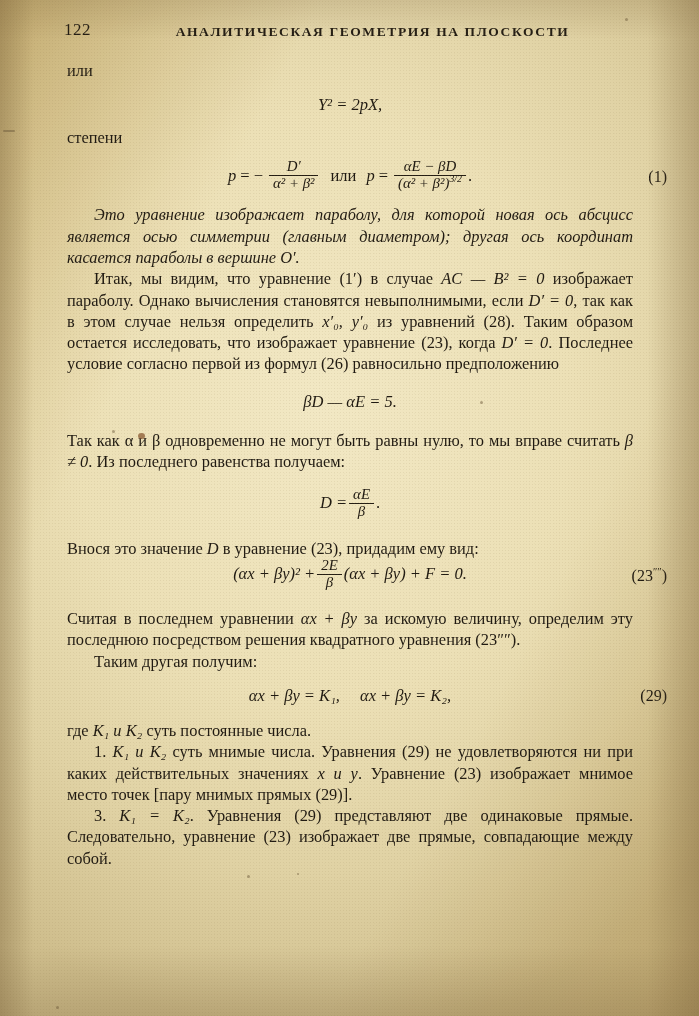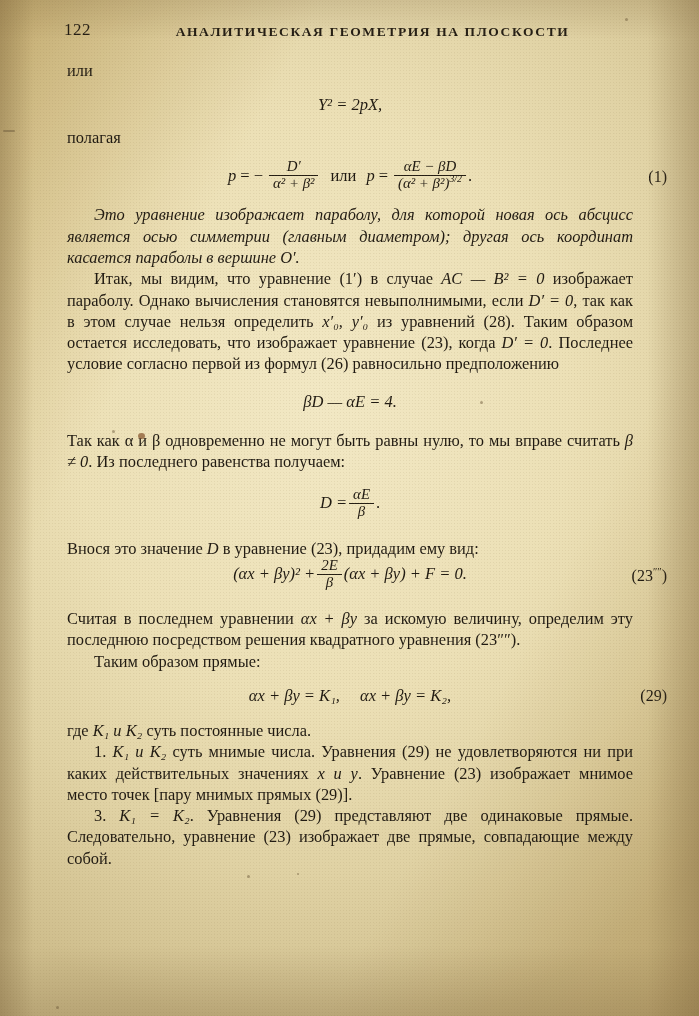--- a/index.html
+++ b/index.html
@@ -149,35 +149,35 @@
     <div class="ink running-head">Аналитическая геометрия на плоскости</div>
 
     <div class="body-col">
 
       <p class="lineword" style="margin-top:0;">или</p>
 
       <div class="eq" style="margin-top:14px;">
         <span class="it">Y² = 2pX,</span>
       </div>
 
-      <p class="lineword" style="margin-top:12px;">полагая</p>
+      <p class="lineword" style="margin-top:12px;">степени</p>
 
       <div class="eq" style="margin-top:12px;">
         <span class="it">p</span><span style="margin:0 4px;">= −</span><span class="frac"><span class="num it">D′</span><span class="den it">α² + β²</span></span><span style="margin:0 10px;">или</span><span class="it">p</span><span style="margin:0 4px;">=</span><span class="frac"><span class="num it">αE − βD</span><span class="den it"><span>(α² + β²)</span><sup>3/2</sup></span></span><span>.</span>
         <span class="eqnum">(1)</span>
       </div>
 
       <p class="para" style="margin-top:11px;font-style:italic;">Это уравнение изображает параболу, для которой новая ось абсцисс является осью симметрии (главным диаметром); другая ось координат касается параболы в вершине O′.</p>
 
       <p class="para" style="margin-top:0;">
         <span>Итак, мы видим, что уравнение (1′) в случае </span><i>AC — B² = 0</i><span> изображает параболу. Однако вычисления становятся невыполнимыми, если </span><i>D′ = 0</i><span>, так как в этом случае нельзя определить </span><i>x′₀, y′₀</i><span> из уравнений (28). Таким образом остается исследовать, что изображает уравнение (23), когда </span><i>D′ = 0</i><span>. Последнее условие согласно первой из формул (26) равносильно предположению</span>
       </p>
 
       <div class="eq" style="margin-top:17px;">
-        <span class="it">βD — αE = 4.</span>
+        <span class="it">βD — αE = 5.</span>
       </div>
 
       <p class="para noindent" style="margin-top:18px;">
         <span>Так как α и β одновременно не могут быть равны нулю, то мы вправе считать </span><i>β ≠ 0</i><span>. Из последнего равенства получаем:</span>
       </p>
 
       <div class="eq" style="margin-top:16px;">
         <span class="it">D =</span><span class="frac"><span class="num it">αE</span><span class="den it">β</span></span><span>.</span>
       </div>
 
@@ -187,21 +187,21 @@
 
       <div class="eq" style="">
         <span class="it">(αx + βy)² +</span><span class="frac"><span class="num it">2E</span><span class="den it">β</span></span><span class="it">(αx + βy) + F = 0.</span>
         <span class="eqnum"><span>(23</span><sup>″″</sup><span>)</span></span>
       </div>
 
       <p class="para noindent" style="margin-top:16px;">
         <span>Считая в последнем уравнении </span><i>αx + βy</i><span> за искомую величину, определим эту последнюю посредством решения квадратного уравнения (23″″).</span>
       </p>
 
-      <p class="para">Таким образом прямые:</p>
+      <p class="para">Таким другая получим:</p>
 
       <div class="eq" style="margin-top:14px;">
         <span class="it">αx + βy = K₁,</span><span style="display:inline-block;width:20px;"></span><span class="it">αx + βy = K₂,</span>
         <span class="eqnum">(29)</span>
       </div>
 
       <p class="para noindent" style="margin-top:14px;">
         <span>где </span><i>K₁ и K₂</i><span> суть постоянные числа.</span>
       </p>
 

